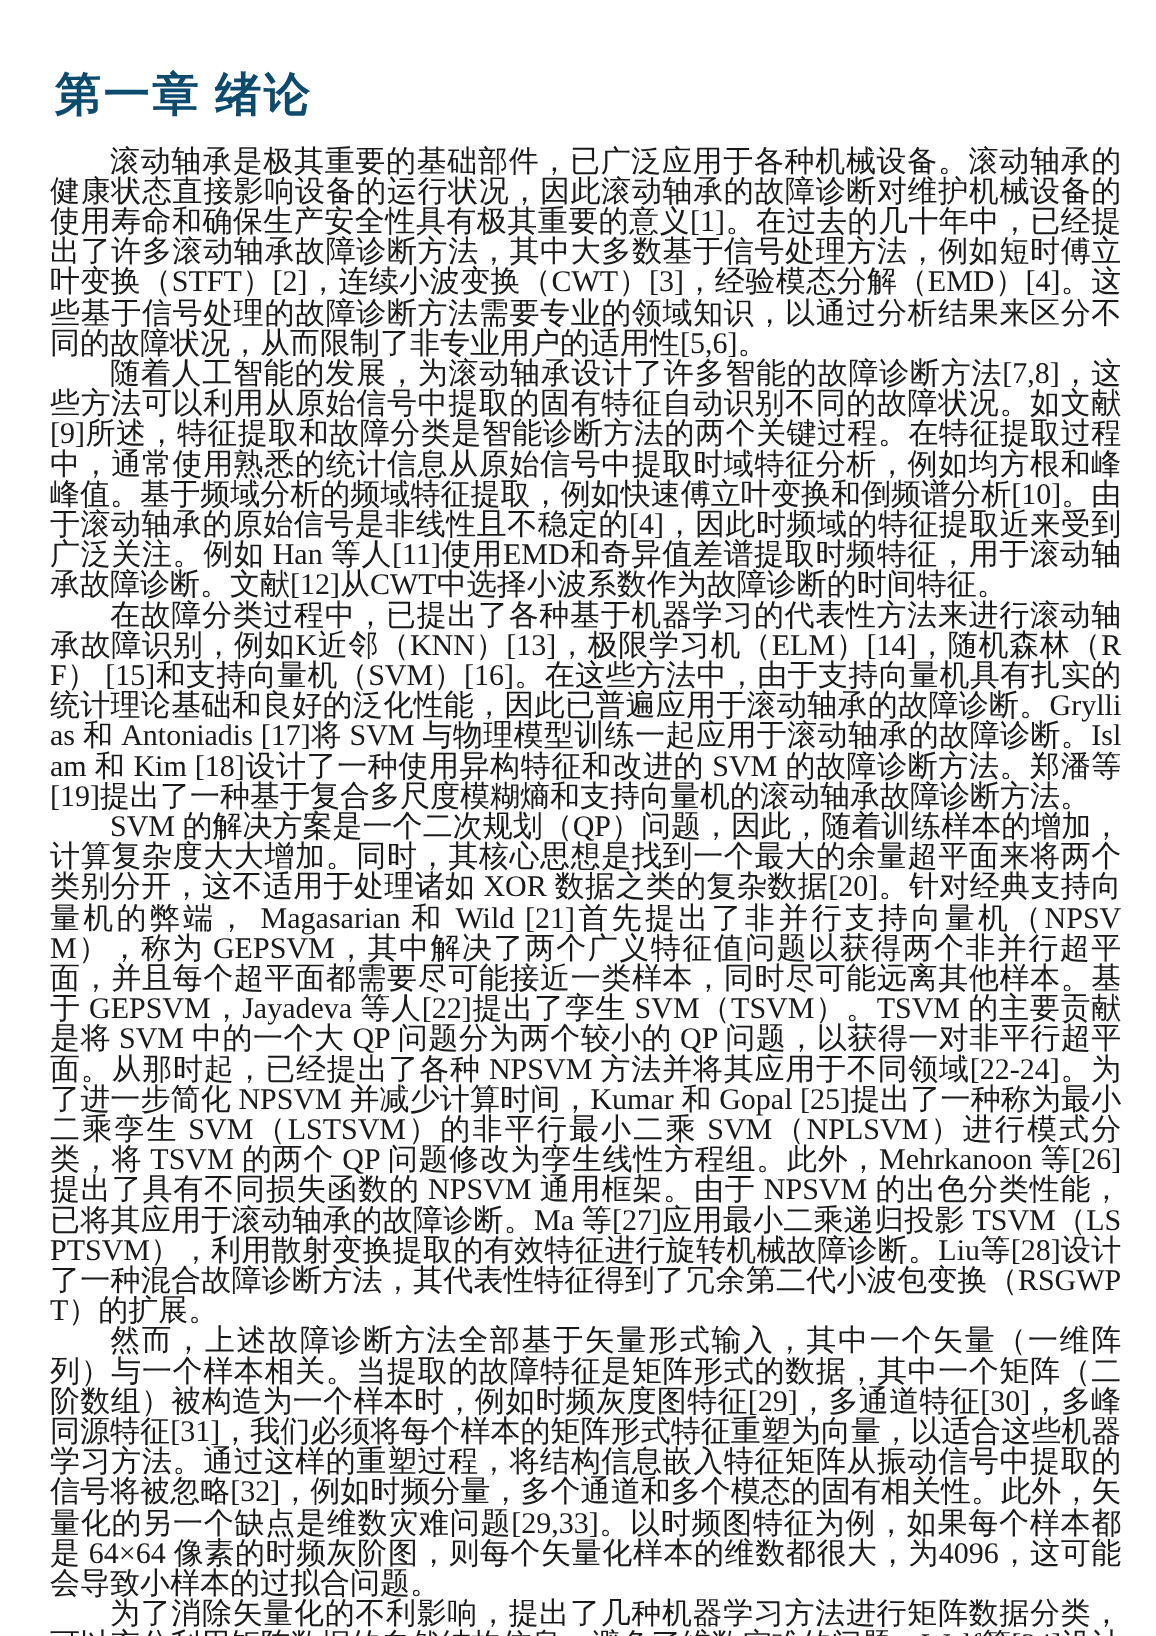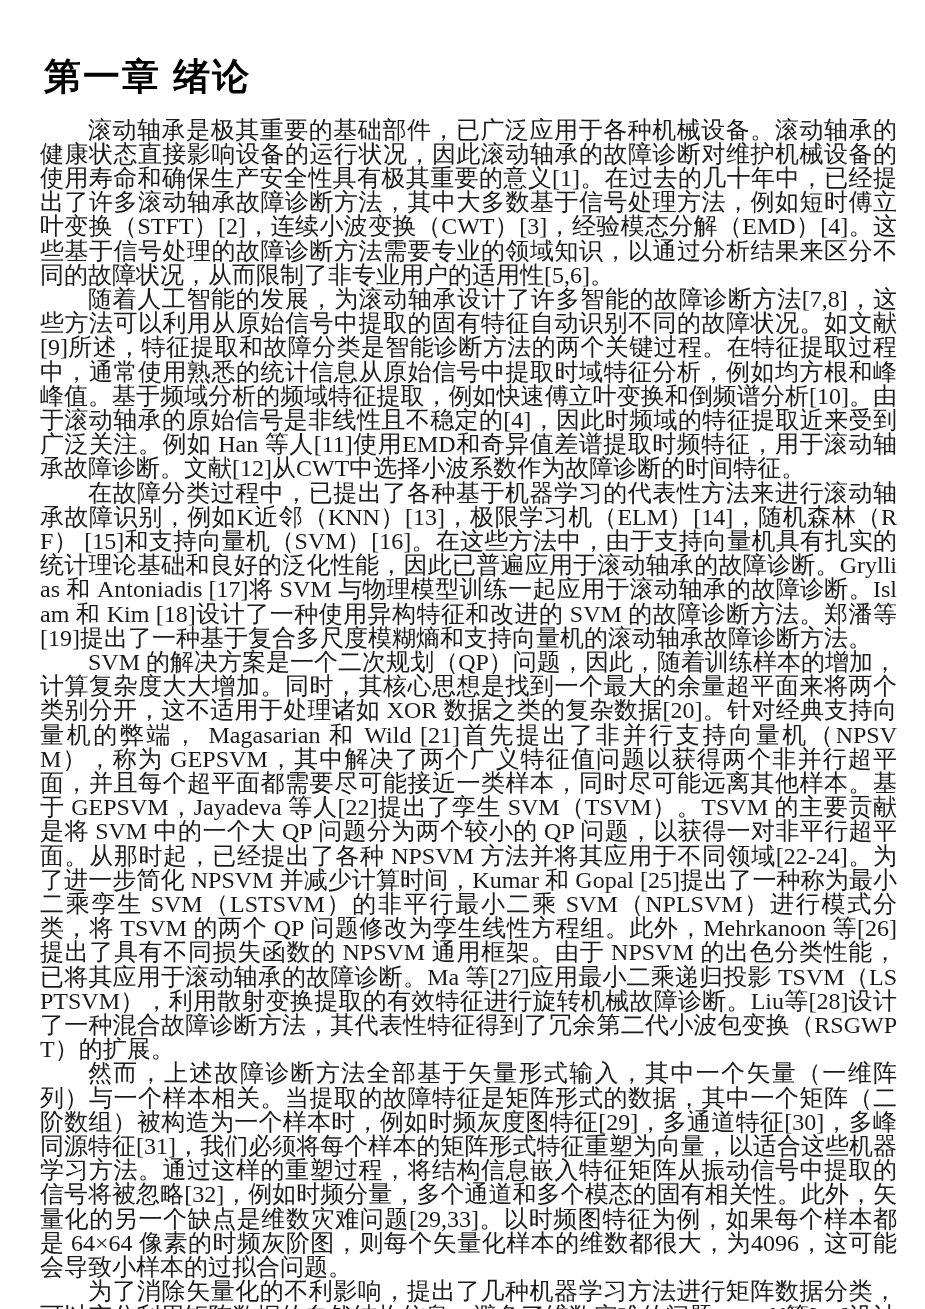--- a/index.html
+++ b/index.html
@@ -11,27 +11,27 @@
     position: relative;
     width: 925px;
     height: 1309px;
     background: #ffffff;
     overflow: hidden;
     box-sizing: border-box;
     padding: 56px 28px 0 40px;
     color: #161616;
   }
   .chapter-title {
-    font-family: Liberation Sans, sans-serif;
+    font-family: Liberation Serif, serif;
     font-weight: 700;
     font-size: 37px;
     line-height: 1.15;
     letter-spacing: 2px;
     margin: 0 0 0 4px;
-    color: #000000;
+    color: #0c4a6e;
   }
   .body-text {
     margin-top: 19px;
     font-family: "Liberation Serif", "DejaVu Serif", serif;
     font-size: 24px;
     line-height: 24.2px;
     text-align: justify;
     color: #1a1a1a;
   }
   .body-text p {

